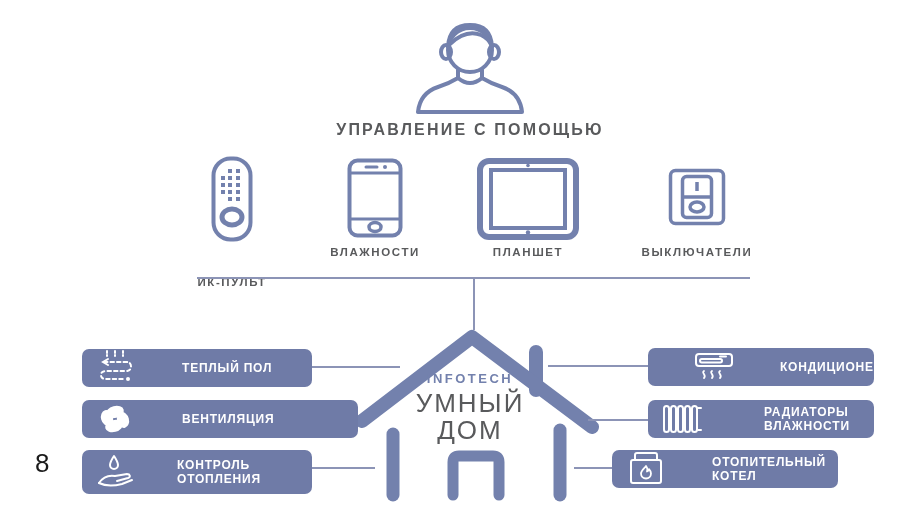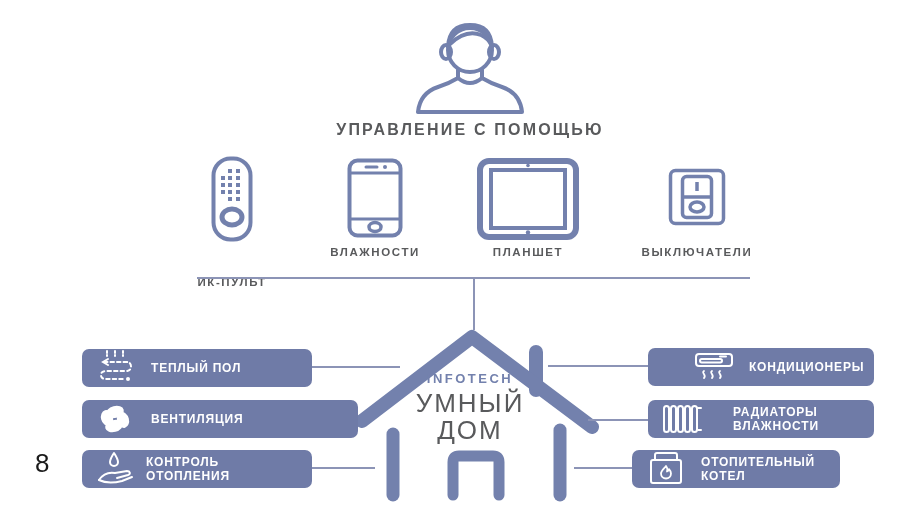--- a/index.html
+++ b/index.html
@@ -16,21 +16,21 @@
     color:#595a5c;font-weight:700;font-size:11.5px;letter-spacing:1.6px;
     text-align:center;
   }
   .hline,.vline{background:#8c94b6;}
   .sys-box{
     background:#6f7ba7;border-radius:7px;display:flex;align-items:center;
     padding-left:12px;box-sizing:border-box;gap:13px;
   }
   .sys-icon{width:44px;height:40px;flex:0 0 44px;display:flex;align-items:center;justify-content:center;}
   .sys-label{
-    color:#ffffff;font-weight:700;font-size:12px;letter-spacing:0.8px;line-height:1.2;
+    color:#ffffff;font-weight:700;font-size:12px;letter-spacing:0.8px;line-height:1.2;margin-left:31px;
   }
   .sys-label span{display:block;}
   .house-brand{
     color:#7381ad;font-weight:700;font-size:13px;letter-spacing:2.5px;text-align:center;
   }
   .house-name{
     color:#595a5c;font-weight:400;font-size:26px;letter-spacing:2px;line-height:1.05;text-align:center;
   }
   .house-name span{display:block;}
   .page-num{color:#1a1a1a;font-size:26px;}
@@ -158,21 +158,21 @@
           <ellipse cx="13" cy="19" rx="6" ry="8" transform="rotate(-15 13 19)"></ellipse>
         </g>
       </svg>
     </span>
     <span class="sys-label">
       <span>ВЕНТИЛЯЦИЯ</span>
       <span></span>
     </span>
   </div>
 
-  <div class="abs sys-box" style="left:82px;top:450px;width:230px;height:38px;gap:8px;">
+  <div class="abs sys-box" style="left:82px;top:450px;width:230px;height:44px;gap:8px;">
     <span class="sys-icon">
       <svg width="44" height="40" viewBox="0 0 44 40">
         <g fill="none" stroke="#ffffff" stroke-width="2" stroke-linecap="round" stroke-linejoin="round">
           <path d="M20,4 Q24,10 24,13 A4,4 0 1 1 16,13 Q16,10 20,4 Z"></path>
           <path d="M5,31 C9,25 15,23 21,24 L33,22 C36,22 37,25 34,26 L23,29"></path>
           <path d="M5,31 C11,34 20,34 28,32 L38,28"></path>
         </g>
       </svg>
     </span>
     <span class="sys-label">
@@ -213,21 +213,21 @@
           <line x1="38" y1="31" x2="41" y2="31"></line>
         </g>
       </svg>
     </span>
     <span class="sys-label">
       <span>РАДИАТОРЫ</span>
       <span>ВЛАЖНОСТИ</span>
     </span>
   </div>
 
-  <div class="abs sys-box" style="left:632px;top:450px;width:208px;height:38px;">
+  <div class="abs sys-box" style="left:612px;top:450px;width:226px;height:38px;">
     <span class="sys-icon">
       <svg width="44" height="40" viewBox="0 0 44 40">
         <g fill="none" stroke="#ffffff" stroke-width="2" stroke-linecap="round" stroke-linejoin="round">
           <path d="M11,11 V6 Q11,4 13,4 H31 Q33,4 33,6 V11"></path>
           <rect x="7" y="11" width="30" height="23" rx="2"></rect>
           <path d="M22,17 c-3,3.5 -5,5 -5,7.5 a5,5 0 0 0 10,0 c0,-1.8 -0.8,-3 -2,-4.3 c-0.2,1.2 -0.9,2 -2,2.3 c0.9,-2 0.3,-3.8 -1,-5.5 z" stroke-width="1.8"></path>
         </g>
       </svg>
     </span>
     <span class="sys-label">

